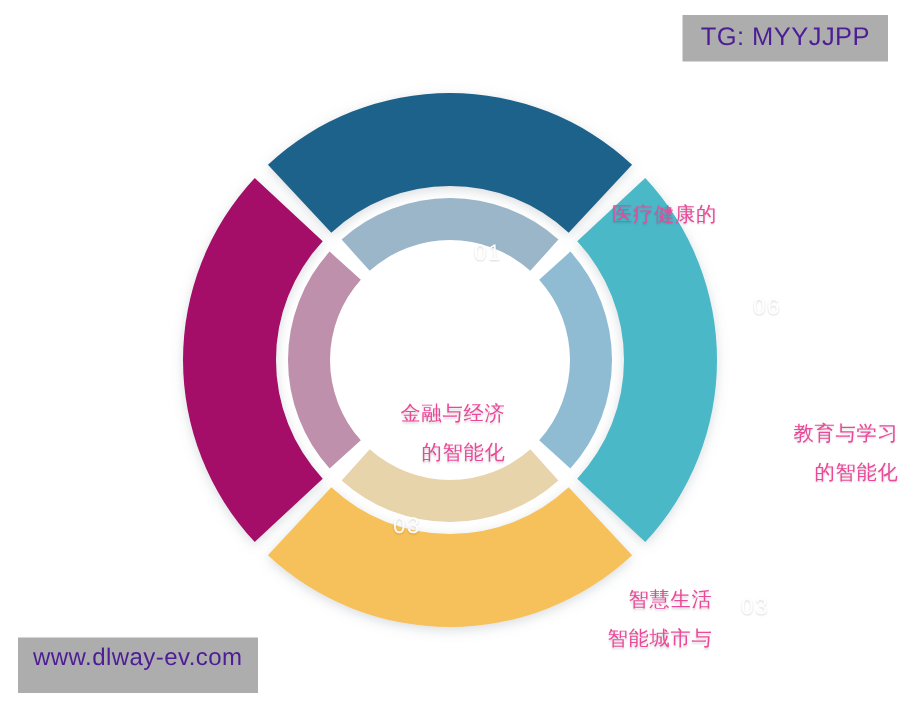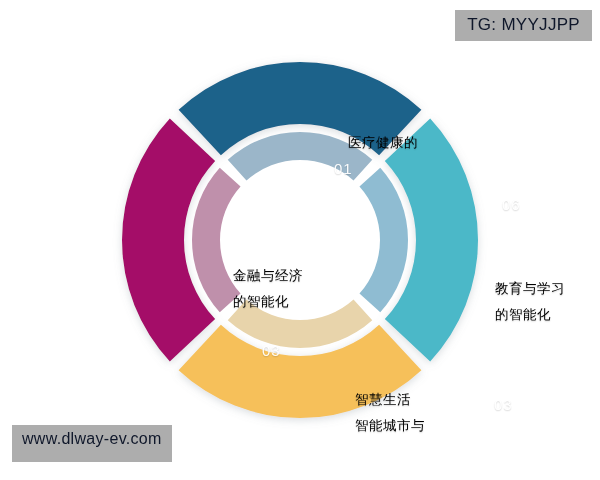--- a/index.html
+++ b/index.html
@@ -32,58 +32,58 @@
   }
   #donut-svg {
     display: block;
     width: 380px;
     height: 380px;
   }
 
   
   .seg-label {
     position: absolute;
-    color: #000000;
+    color: #ec4899;
     font-size: 13.5px;
     line-height: 1.9;
     letter-spacing: 0.5px;
-    text-align: left;
+    text-align: right;
     white-space: nowrap;
     text-shadow: 0 1px 1.5px rgba(0,0,0,0.18);
     pointer-events: none;
   }
   .seg-num {
     position: absolute;
     color: #ffffff;
     font-size: 15px;
     letter-spacing: 1px;
     opacity: 0.95;
     text-shadow: 0 1px 1.5px rgba(0,0,0,0.18);
     pointer-events: none;
   }
   .seg-line { display: block; }
 
   
   #label-01 { left: 238px; top: 80px;  width: 130px; }
-  #num-01   { left: 224px; top: 110px; }
+  #num-01   { left: 206px; top: 110px; }
 
   #label-02 { left: 385px; top: 226px; width: 104px; }
   #num-02   { left: 392px; top: 146px; }
 
   #label-03 { left: 245px; top: 337px; width: 120px; }
   #num-03   { left: 384px; top: 346px; }
 
   #label-04 { left: 123px; top: 213px; width: 104px; }
   #num-04   { left: 152px; top: 292px; }
 
   
   .watermark {
     position: absolute;
     background: #adadad;
-    color: #0f172a;
+    color: #4c1d95;
     font-size: 17px;
     letter-spacing: 0.3px;
     padding: 5px 12px 6px 12px;
     white-space: nowrap;
   }
   #wm-top {
     right: 8px;
     top: 10px;
   }
   #wm-bottom {

